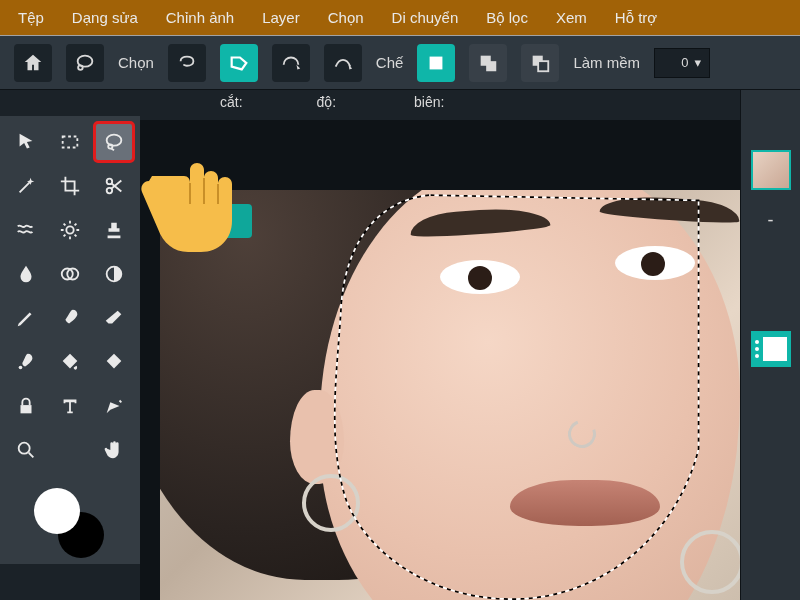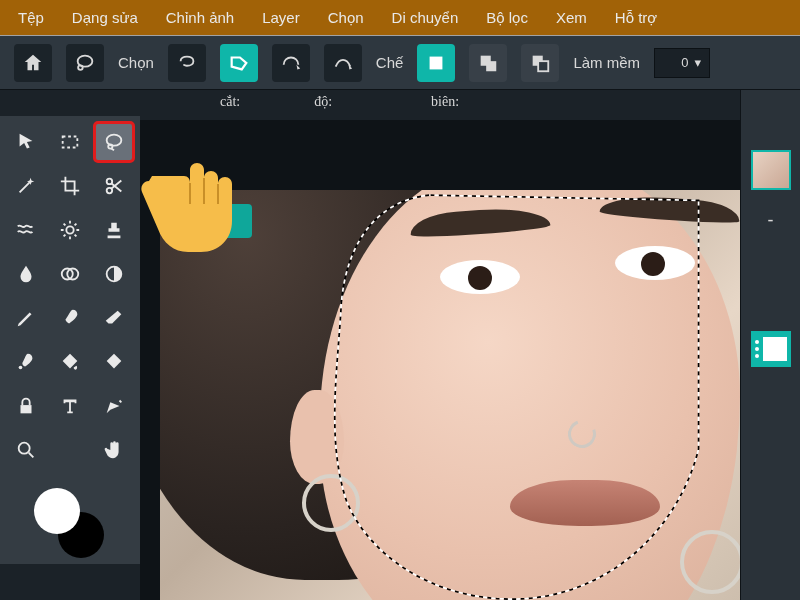--- a/index.html
+++ b/index.html
@@ -55,25 +55,24 @@
   }
   
   .ctxbar {
     position:absolute;
     left:140px; right:0;
     top:94px;
     height:24px;
     display:flex;
     color:#d9d9d9;
     font-size:14px;
-    font-family:Liberation Serif, serif;
   }
   .ctxbar span:nth-child(1){ margin-left:80px; }
   .ctxbar span:nth-child(2){ margin-left:74px; }
-  .ctxbar span:nth-child(3){ margin-left:99px; }
+  .ctxbar span:nth-child(3){ margin-left:78px; }
   
   .toolcol {
     position:absolute;
     left:0; top:116px;
     width:140px;
     background:#343c43;
     padding:6px;
   }
   .toolgrid {
     display:grid;

